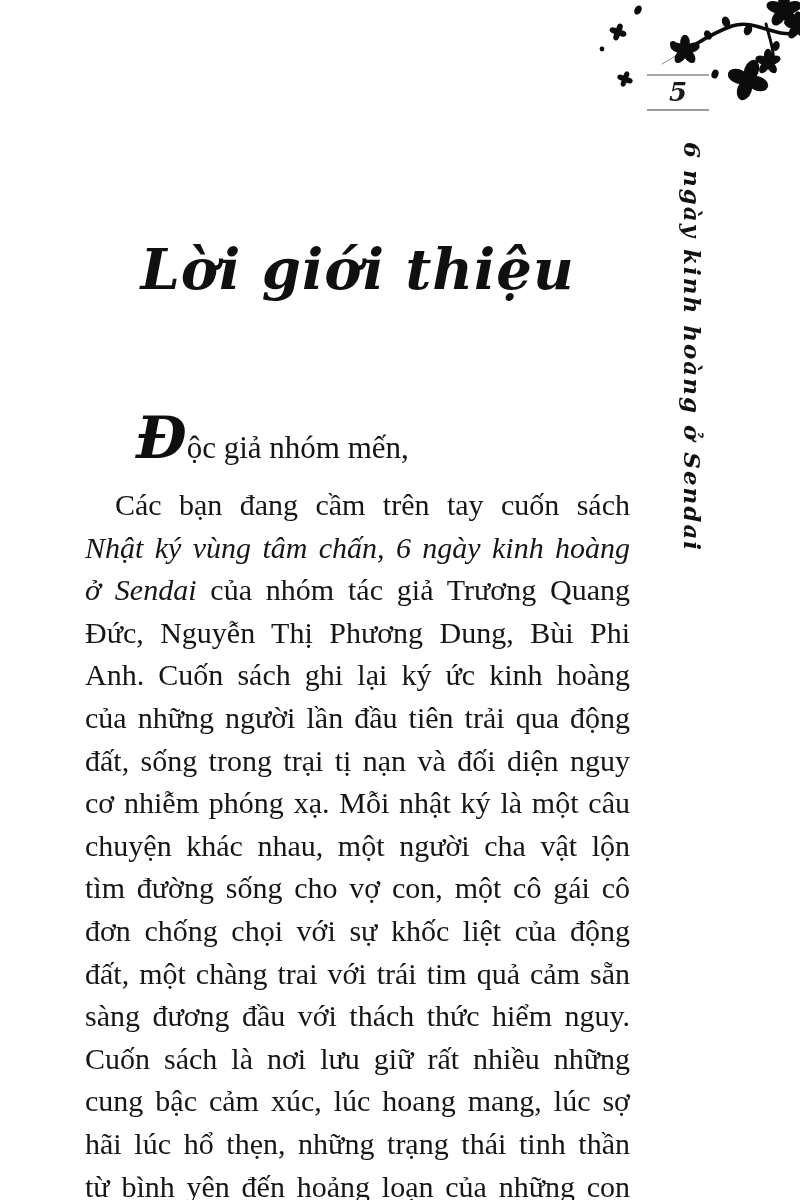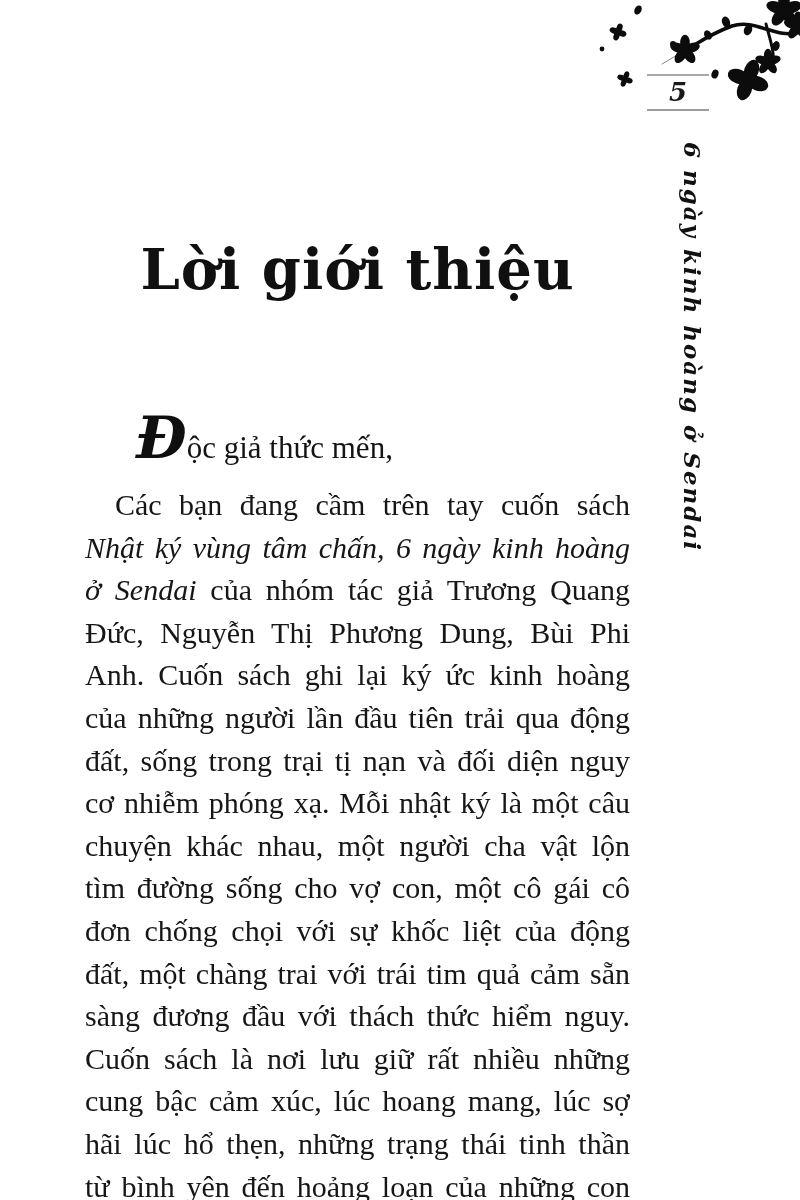--- a/index.html
+++ b/index.html
@@ -55,20 +55,21 @@
 
   
   .chapter-title {
     position: absolute;
     top: 226px;
     left: 85px;
     width: 545px;
     margin: 0;
     text-align: center;
     font-family: "DejaVu Serif", cursive;
+    font-style: italic;
     font-weight: 700;
     font-size: 56px;
     line-height: 86px;
     color: #101010;
     letter-spacing: 1px;
   }
 
   
   .salutation {
     position: absolute;
@@ -168,17 +169,17 @@
   </svg>
 
   <div class="page-number-block">
     <div class="num">5</div>
   </div>
 
   <div class="edge-title">6 ngày kinh hoàng ở Sendai</div>
 
   <h1 class="chapter-title">Lời giới thiệu</h1>
 
-  <div class="salutation"><span class="dropcap">Đ</span><span>ộc giả thức mến,</span></div>
+  <div class="salutation"><span class="dropcap">Đ</span><span>ộc giả nhóm mến,</span></div>
 
   <p class="intro-paragraph"><span>Các bạn đang cầm trên tay cuốn sách </span><em>Nhật ký vùng tâm chấn, 6 ngày kinh hoàng ở Sendai</em><span> của nhóm tác giả Trương Quang Đức, Nguyễn Thị Phương Dung, Bùi Phi Anh. Cuốn sách ghi lại ký ức kinh hoàng của những người lần đầu tiên trải qua động đất, sống trong trại tị nạn và đối diện nguy cơ nhiễm phóng xạ. Mỗi nhật ký là một câu chuyện khác nhau, một người cha vật lộn tìm đường sống cho vợ con, một cô gái cô đơn chống chọi với sự khốc liệt của động đất, một chàng trai với trái tim quả cảm sẵn sàng đương đầu với thách thức hiểm nguy. Cuốn sách là nơi lưu giữ rất nhiều những cung bậc cảm xúc, lúc hoang mang, lúc sợ hãi lúc hổ thẹn, những trạng thái tinh thần từ bình yên đến hoảng loạn của những con người đã trực</span></p>
 
 </div>
 
 </body></html>

